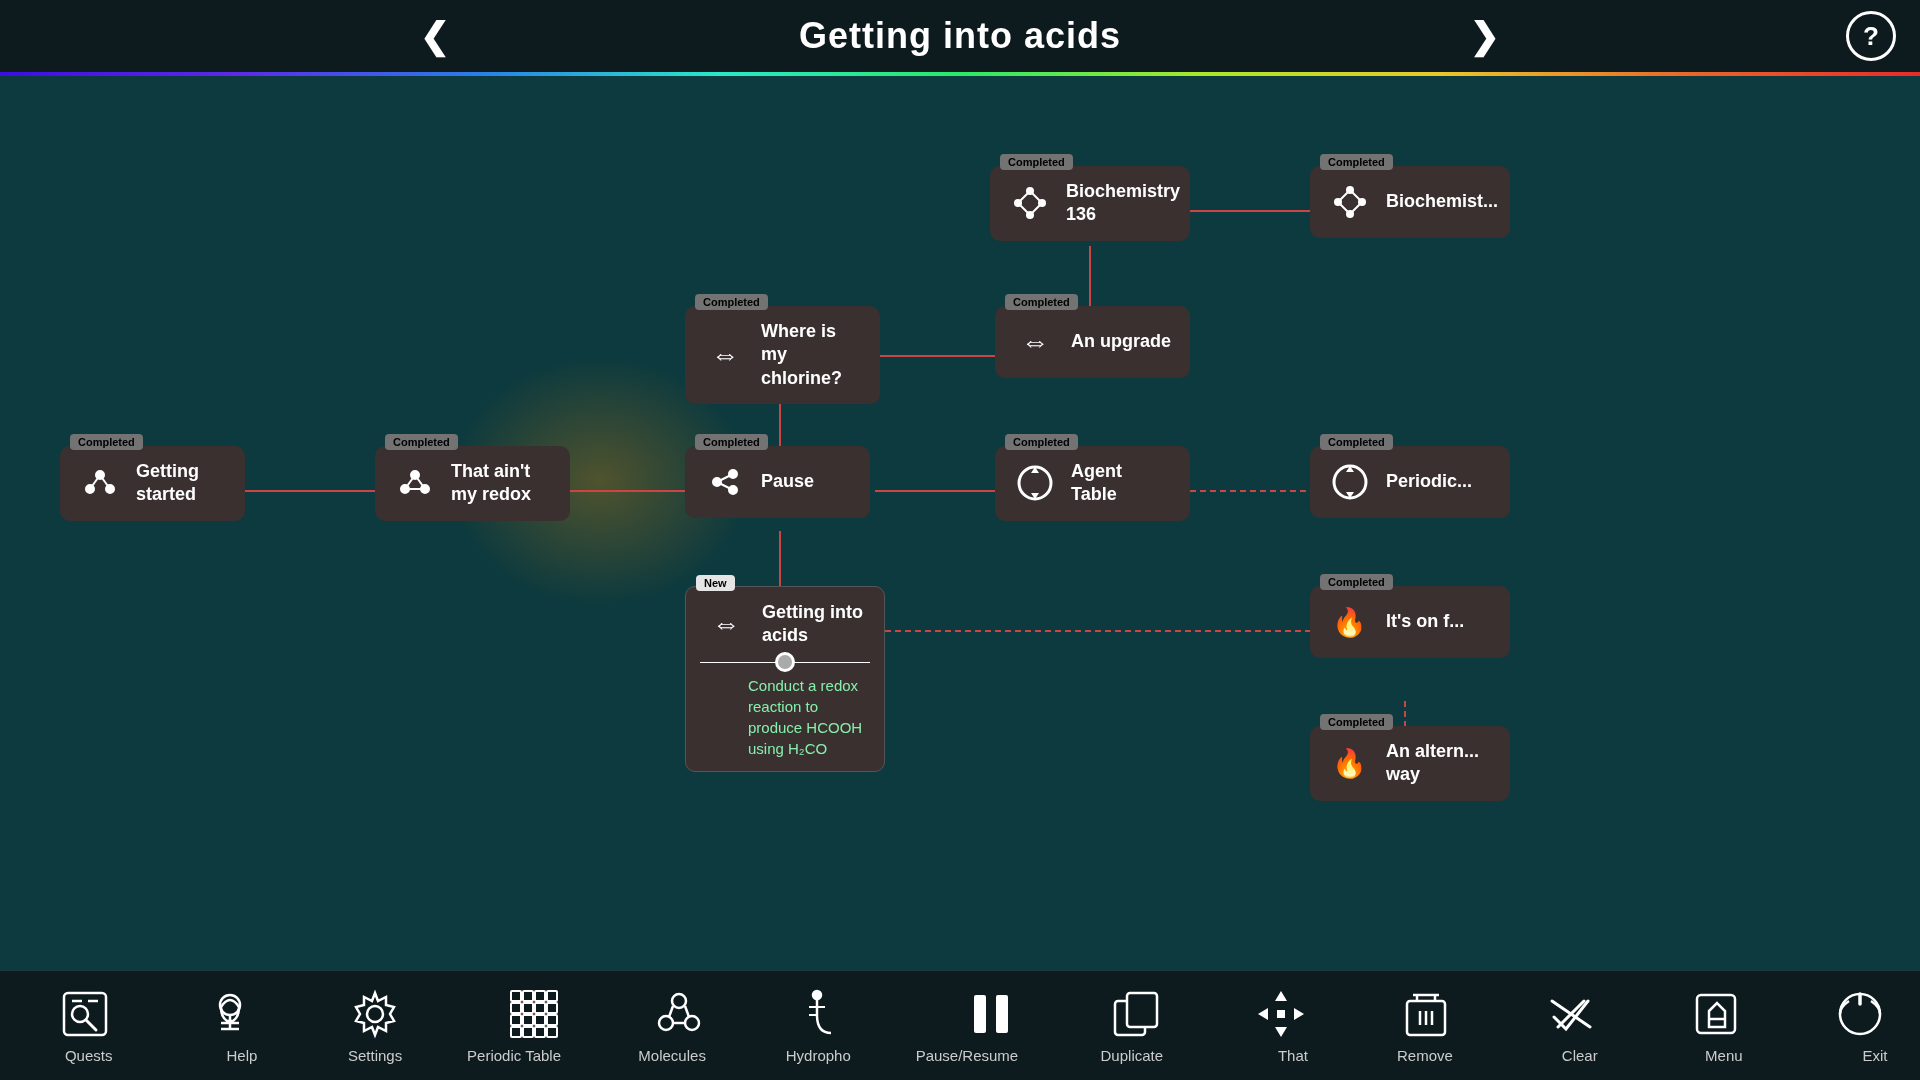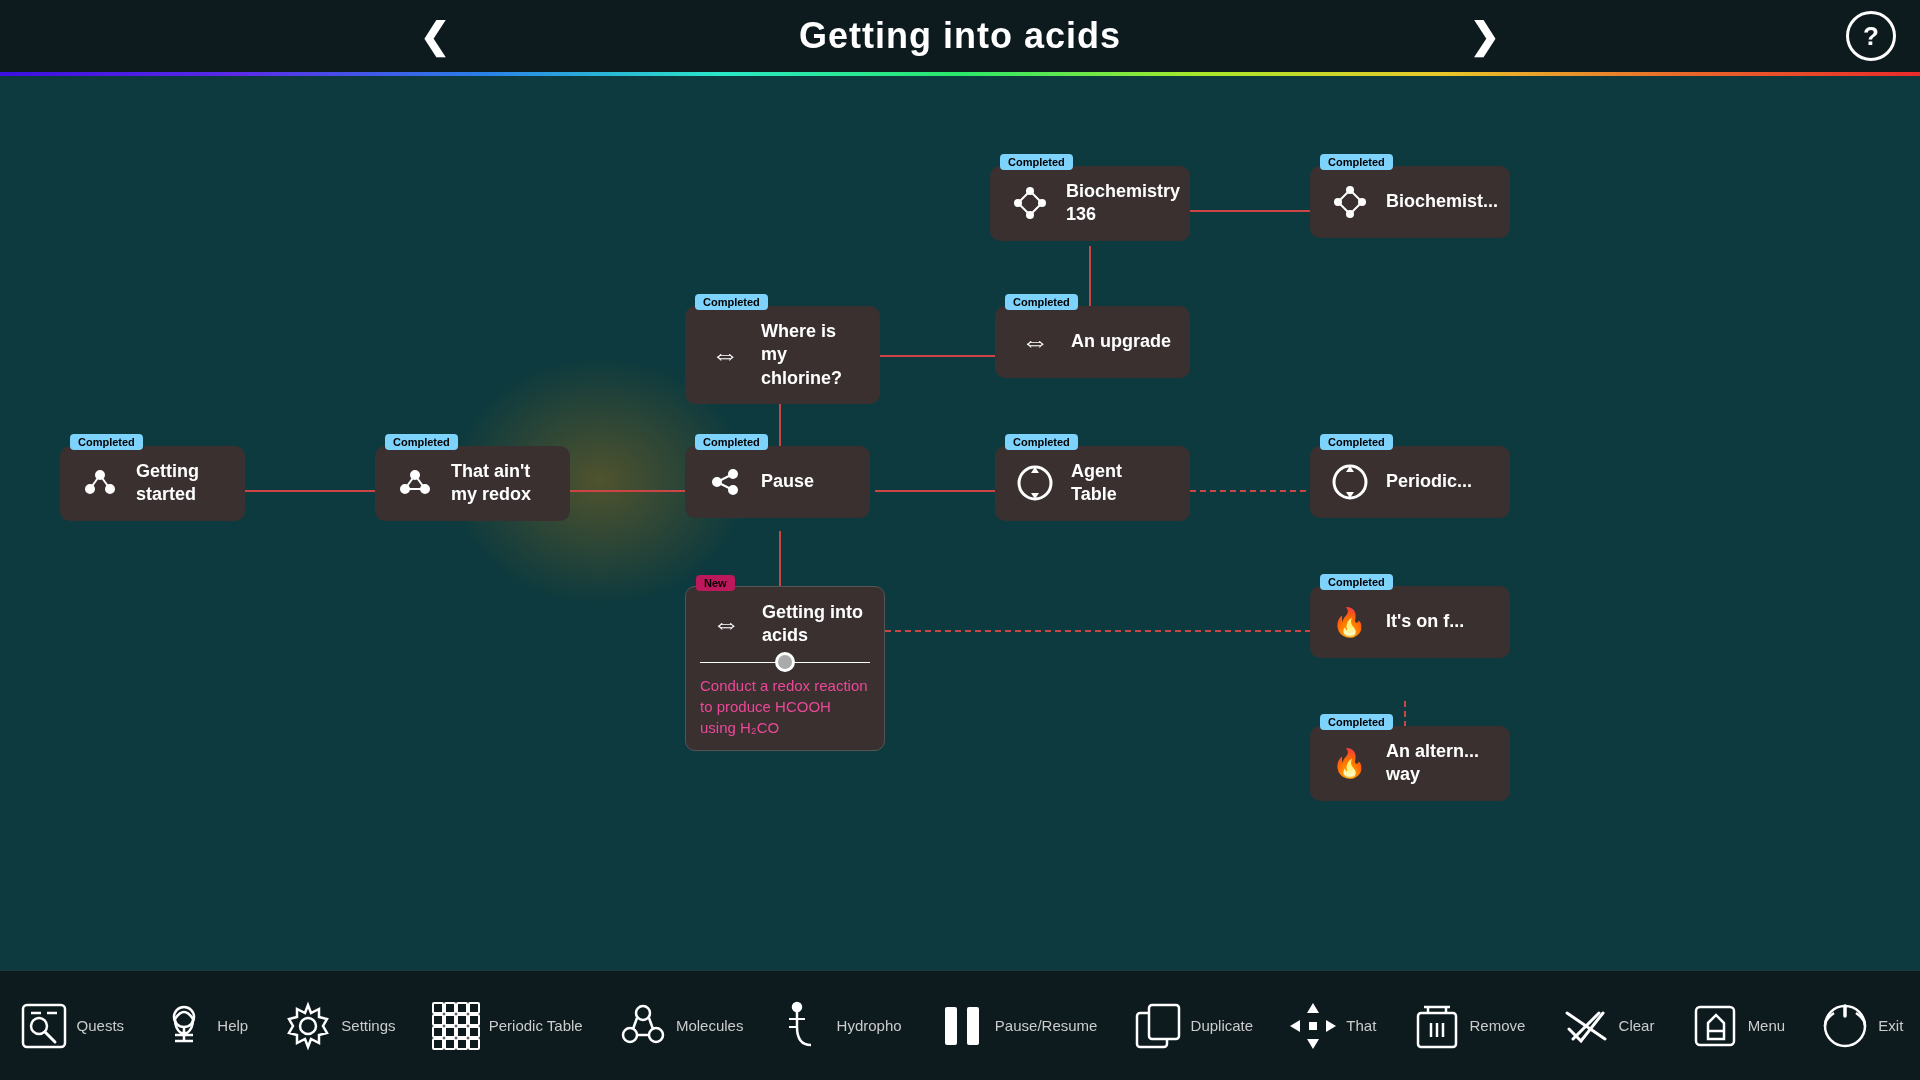--- a/index.html
+++ b/index.html
@@ -108,29 +108,29 @@
     }
     .quest-card-title {
       font-size: 18px;
       font-weight: bold;
       line-height: 1.3;
     }
     .quest-badge {
       position: absolute;
       top: -12px;
       left: 10px;
-      background: #7dd3fc;
+      background: #737373;
       color: black;
       font-size: 11px;
       font-weight: bold;
       padding: 2px 8px;
       border-radius: 4px;
     }
     .quest-badge.new-badge {
-      background: #be185d;
+      background: #e5e5e5;
     }
 
     
     svg.connectors {
       position: absolute;
       top: 0; left: 0;
       width: 100%;
       height: 100%;
       pointer-events: none;
     }
@@ -186,41 +186,43 @@
       border-radius: 50%;
       position: absolute;
       left: 50%;
       top: 50%;
       transform: translate(-50%, -50%);
       border: 3px solid white;
     }
     .quest-card-desc {
       padding: 12px 14px;
       font-size: 15px;
-      color: #ec4899;
+      color: #86efac;
       line-height: 1.4;
+      margin-left: 48px;
     }
 
     
     .toolbar {
       position: absolute;
       bottom: 0;
       left: 0;
       right: 0;
       height: 110px;
       background: #0d1a1e;
       display: flex;
       align-items: center;
       justify-content: space-around;
       border-top: 1px solid #1a3a3e;
       z-index: 20;
     }
     .toolbar-item {
       display: flex;
-      align-items: center;
+      flex-direction: column;
+      align-items: flex-end;
       gap: 6px;
       cursor: pointer;
       color: white;
       min-width: 80px;
     }
     .toolbar-icon {
       width: 54px;
       height: 54px;
       display: flex;
       align-items: center;

